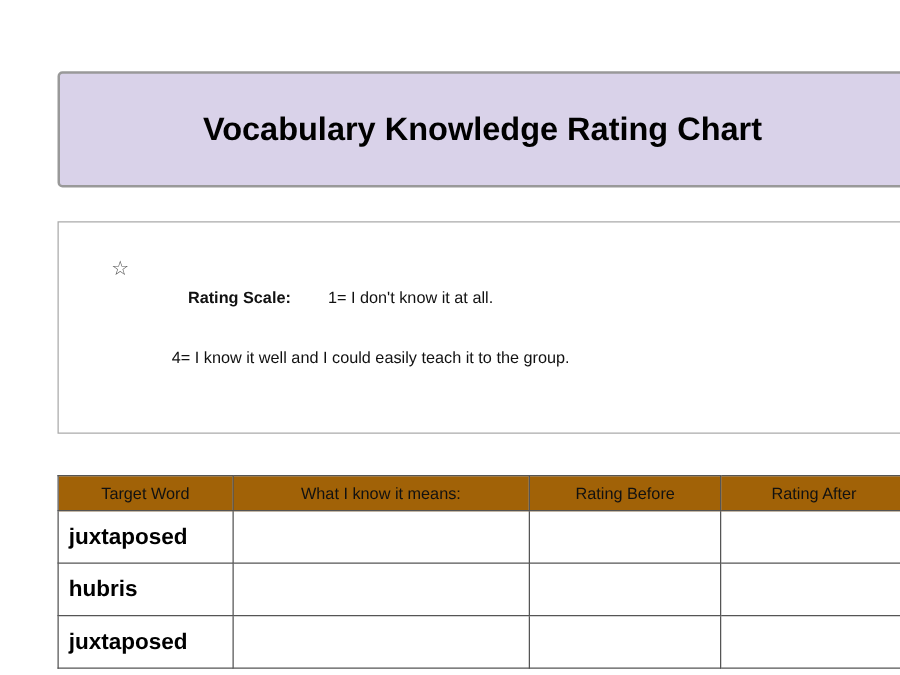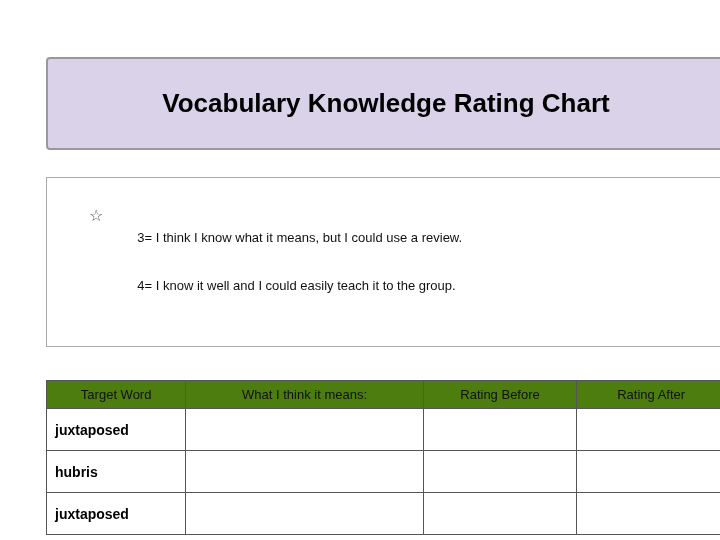--- a/index.html
+++ b/index.html
@@ -65,37 +65,37 @@
       border-collapse: collapse;
       font-size: 13px;
     }
 
     .vocab-table th, .vocab-table td {
       border: 1.5px solid #555;
       padding: 0;
     }
 
     .vocab-table th {
-      background: #4d7c0f;
+      background: #a16207;
       font-weight: normal;
       font-size: 13px;
       color: #111;
       padding: 6px 8px;
       vertical-align: middle;
     }
 
     .vocab-table td {
       height: 42px;
       vertical-align: middle;
       padding: 4px 8px;
     }
 
     .col-word {
       width: 140px;
-      font-size: 14px;
+      font-size: 18px;
       font-weight: bold;
     }
 
     .col-think {
       width: 240px;
     }
 
     .col-before {
       width: 155px;
     }
@@ -108,31 +108,31 @@
 <body>
 
 <div class="title-box">
   <h1>Vocabulary Knowledge Rating Chart</h1>
 </div>
 
 <div class="scale-box">
   <div class="scale-row">
     <span class="star">☆</span>
     <div class="scale-lines">
-      <span>3= I think I know what it means, but I could use a review.</span>
+      <span><strong>Rating Scale:</strong> <span>1= I don't know it at all.</span></span>
       <span>4= I know it well and I could easily teach it to the group.</span>
     </div>
   </div>
 </div>
 
 <table class="vocab-table">
   <thead>
     <tr>
       <th class="col-word">Target Word</th>
-      <th class="col-think">What I think it means:</th>
+      <th class="col-think">What I know it means:</th>
       <th class="col-before">Rating Before</th>
       <th class="col-after">Rating After</th>
     </tr>
   </thead>
   <tbody>
     <tr>
       <td class="col-word">juxtaposed</td>
       <td class="col-think"></td>
       <td class="col-before"></td>
       <td class="col-after"></td>

